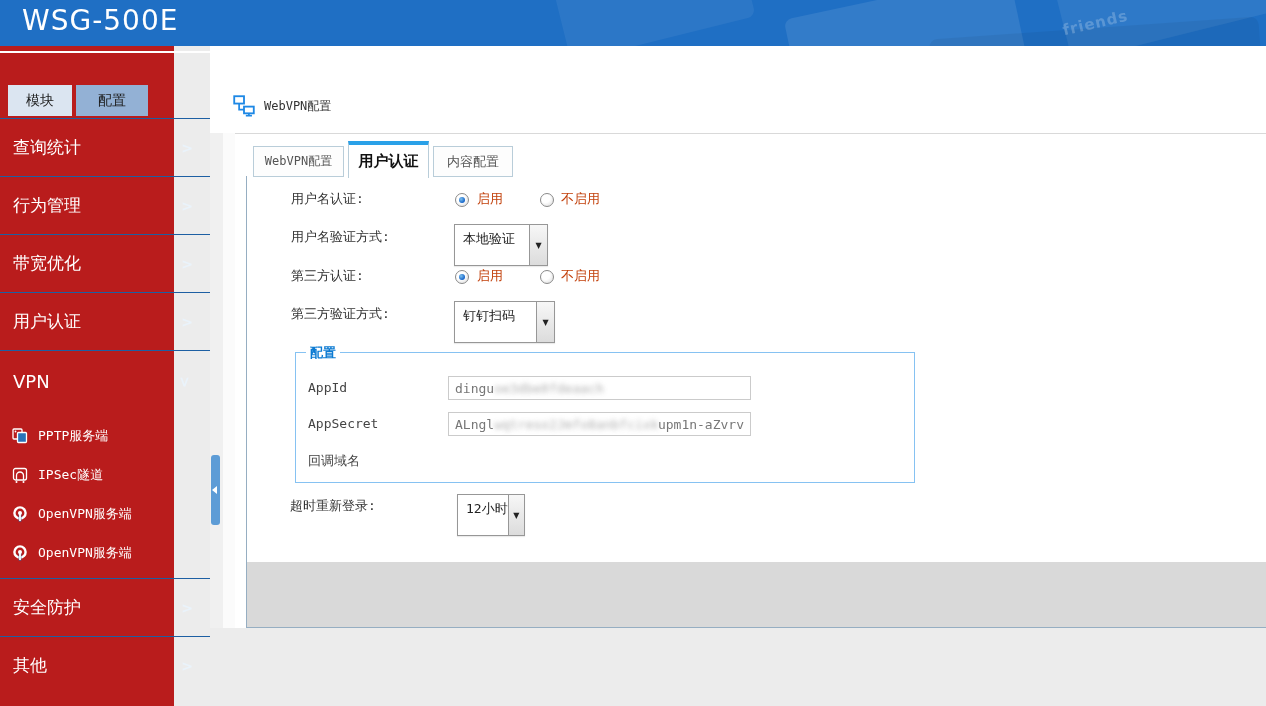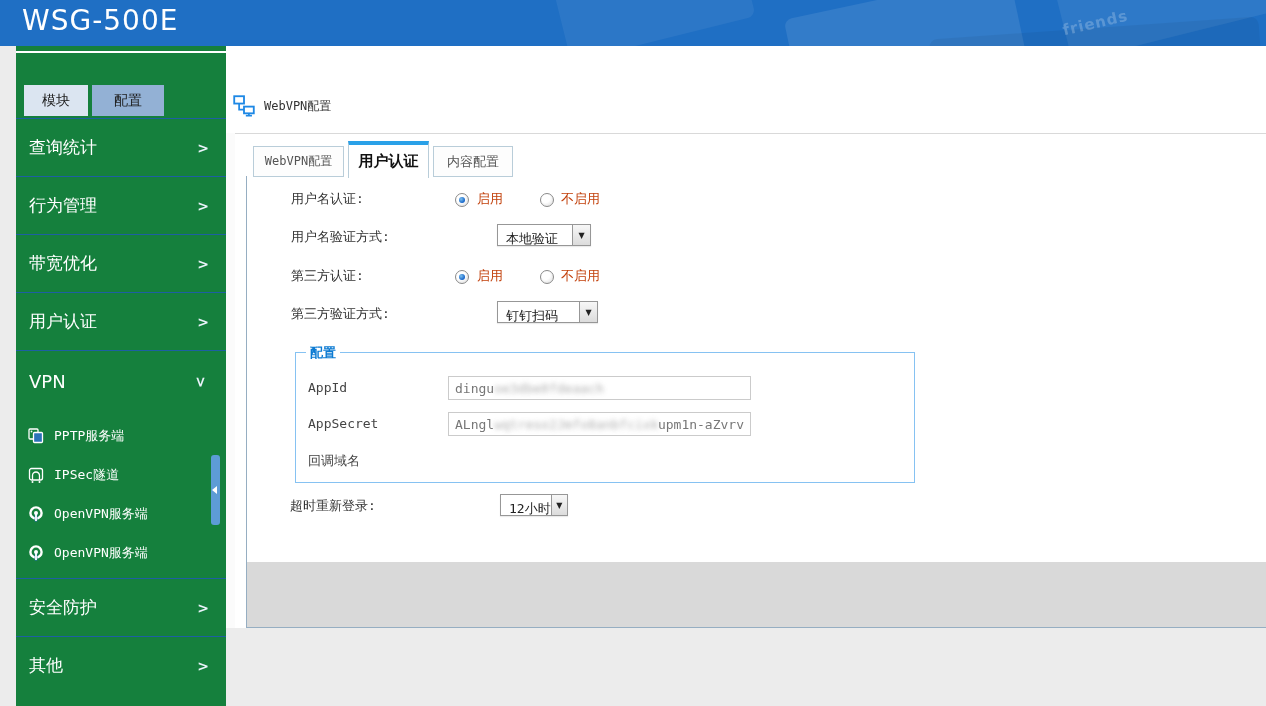--- a/index.html
+++ b/index.html
@@ -12,21 +12,21 @@
   .key-shape { position:absolute; background:rgba(255,255,255,.06); border-radius:8px; transform:rotate(-14deg); }
   .k1 { left:560px; top:-30px; width:190px; height:70px; }
   .k2 { left:790px; top:-5px; width:230px; height:85px; transform:rotate(-12deg); background:rgba(255,255,255,.09);}
   .k3 { left:1060px; top:-40px; width:230px; height:75px; background:rgba(255,255,255,.07);}
   .k4 { left:930px; top:28px; width:330px; height:40px; background:rgba(0,0,0,.05); transform:rotate(-4deg);}
   .art-text { position:absolute; left:1062px; top:14px; transform:rotate(-13deg); color:rgba(255,255,255,.22);
               font-size:15px; font-weight:bold; letter-spacing:1px; }
   .logo { position:absolute; left:22px; top:4px; color:#fff; font-size:28px; letter-spacing:1px; font-weight:400; }
 
   
-  .sidebar { left:16px; top:46px; width:210px; height:660px; background:#15803d; z-index:4; }
+  .sidebar { left:0; top:46px; width:174px; height:660px; background:#b91c1c; z-index:4; }
   .side-rule { position:absolute; left:0; top:5px; width:210px; height:2px; background:#ffffff; }
   .side-tabs { position:absolute; left:8px; top:39px; display:flex; }
   .side-tab { height:31px; line-height:31px; text-align:center; font-size:14px; color:#1c1c1c; cursor:default; }
   .side-tab.mod { width:64px; background:#dbe5f1; }
   .side-tab.cfg { width:72px; background:#93b1d5; margin-left:4px; }
   .menu { position:absolute; left:0; top:72px; width:210px; }
   .mitem { height:58px; border-top:1px solid #1d5fa3; display:flex; align-items:center;
            padding-left:13px; color:#fff; font-size:17px; }
   .mitem .chev { margin-left:auto; margin-right:17px; font-size:14px; font-weight:bold; color:#eaf3fb; }
   .mitem.vpn { height:62px; font-size:18px; }
@@ -71,22 +71,22 @@
   
   .flabel { position:absolute; font-size:13px; color:#333; line-height:16px;
             font-family:"DejaVu Sans Mono","DejaVu Sans",sans-serif; }
   .radio { position:absolute; width:14px; height:14px; border:1px solid #8a8a8a; border-radius:50%;
            background:radial-gradient(circle at 38% 35%, #ffffff 40%, #d6d6d6); }
   .radio.sel::after { content:""; position:absolute; left:3px; top:3px; width:6px; height:6px; border-radius:50%;
            background:radial-gradient(circle at 35% 35%, #7cc0ee, #1463c8 70%); }
   .ropt { position:absolute; font-size:13px; color:#c2410c; line-height:16px;
           font-family:Liberation Sans, sans-serif; }
 
-  .select { position:absolute; height:22px; border:1px solid #979797; background:#fff; display:flex;
-            box-shadow:0 1px 1px rgba(0,0,0,.08);margin-left:43px; }
+  .select { position:absolute; height:42px; border:1px solid #979797; background:#fff; display:flex;
+            box-shadow:0 1px 1px rgba(0,0,0,.08); }
   .select .val { flex:1; font-size:13px; color:#222; padding:5px 0 0 8px; white-space:nowrap;
                  font-family:"DejaVu Sans Mono","DejaVu Sans",sans-serif; }
   .select .btn { width:18px; border-left:1px solid #979797; background:linear-gradient(#f7f7f7,#dcdcdc);
                  display:flex; align-items:center; justify-content:center; }
   .select .btn span { font-size:8px; color:#222; }
   .s1 { left:454px; top:224px; width:94px; }
   .s2 { left:454px; top:301px; width:101px; }
   .s3 { left:457px; top:494px; width:68px; }
 
   .fieldset { left:295px; top:352px; width:620px; height:131px; border:1px solid #86c2f2; background:#fff; z-index:2;}

